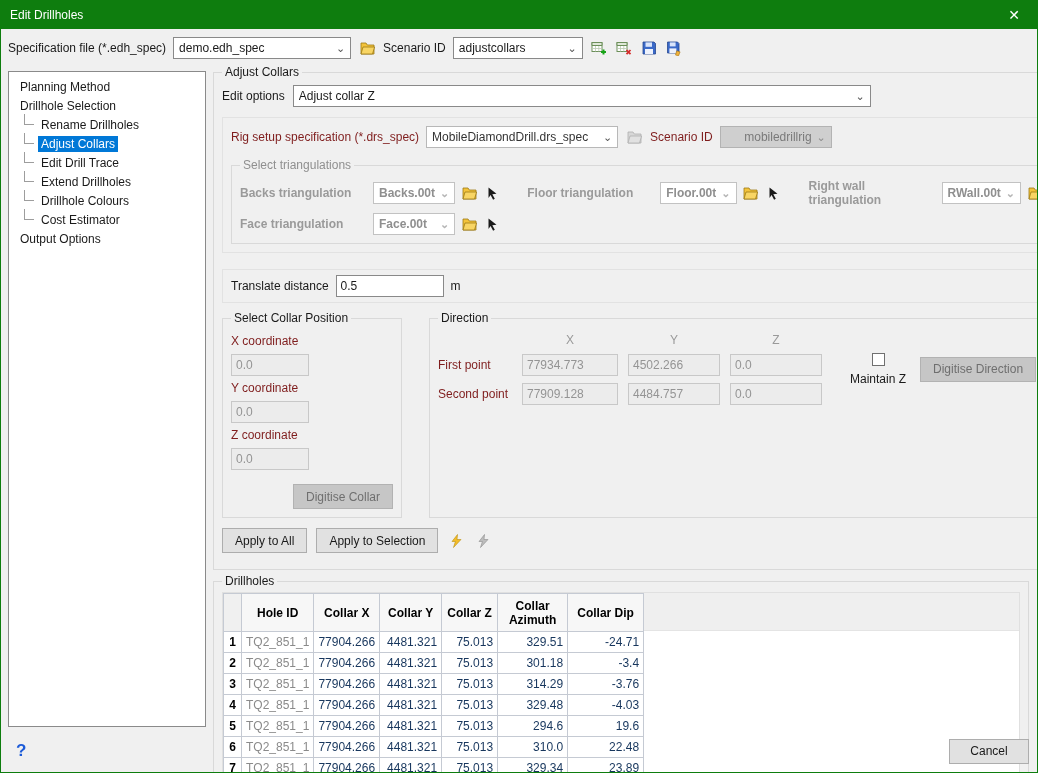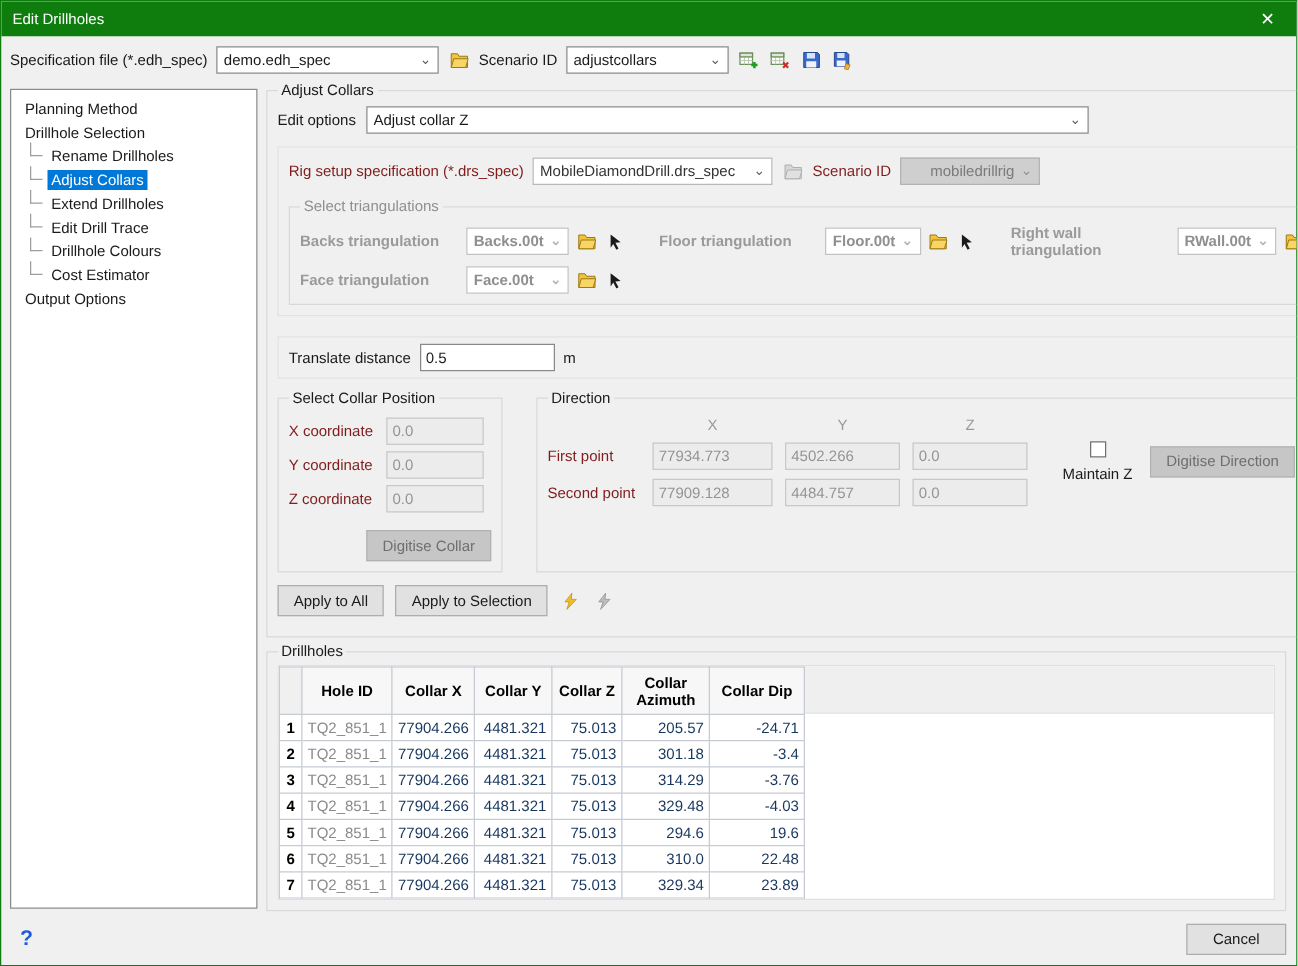--- a/index.html
+++ b/index.html
@@ -56,21 +56,21 @@
   .tri-lbl { width: 128px; flex: none; color: #9a9a9a; }
   .tri-cell .combo { flex: 1; }
 
   .translate-box { border: 1px solid #e2e2e2; padding: 5px 8px; margin-bottom: 8px; display: flex; align-items: center; gap: 7px; }
   .input { height: 22px; border: 1px solid #898989; background: #fff; padding: 0 4px; font: inherit; color: #1a1a1a; }
   .input.dis { background: #ececec; border-color: #c8c8c8; color: #949494; }
   .w108 { width: 108px; }
 
   .pd-row { display: flex; gap: 8px; margin-bottom: 10px; align-items: stretch; }
   .pos-group { width: 180px; flex: none; }
-  .pos-row { display: flex; align-items: center; gap: 6px; margin-top: 5px; }
+  .pos-row { display: flex; align-items: flex-start; gap: 6px; margin-top: 5px; flex-direction: column; }
   .pos-row .lbl { width: 72px; flex: none; }
   .pos-row .input { width: 78px; }
   .pos-btn-row { display: flex; justify-content: flex-end; margin-top: 14px; }
   .dir-group { flex: 1; margin-left: 19px; }
   .dir-flex { display: flex; align-items: center; gap: 14px; margin-top: 4px; }
   .dir-grid { display: grid; grid-template-columns: 74px 96px 92px 92px; column-gap: 10px; row-gap: 7px; align-items: center; }
   .dir-h { text-align: center; color: #9a9a9a; }
   .dir-grid .input { width: 100%; }
   .maintain { display: flex; align-items: center; gap: 6px; margin-left: 14px; white-space: nowrap; flex-direction: column; }
   .checkbox { width: 13px; height: 13px; border: 1px solid #707070; background: #fff; display: inline-block; flex: none; }
@@ -164,24 +164,24 @@
       <div class="tree-item lvl0">
         <span class="tree-label">Drillhole Selection</span>
       </div>
       <div class="tree-item lvl1">
         <span class="tree-label">Rename Drillholes</span>
       </div>
       <div class="tree-item lvl1 selected">
         <span class="tree-label">Adjust Collars</span>
       </div>
       <div class="tree-item lvl1">
+        <span class="tree-label">Edit Drill Trace</span>
+      </div>
+      <div class="tree-item lvl1">
         <span class="tree-label">Extend Drillholes</span>
-      </div>
-      <div class="tree-item lvl1">
-        <span class="tree-label">Edit Drill Trace</span>
       </div>
       <div class="tree-item lvl1">
         <span class="tree-label">Drillhole Colours</span>
       </div>
       <div class="tree-item lvl1">
         <span class="tree-label">Cost Estimator</span>
       </div>
       <div class="tree-item lvl0">
         <span class="tree-label">Output Options</span>
       </div>
@@ -421,21 +421,21 @@
               <th>Collar Dip</th>
             </tr>
           </thead>
           <tbody>
               <tr>
                 <th class="col0">1</th>
                 <td class="col1">TQ2_851_1</td>
                 <td class="col2">77904.266</td>
                 <td class="col3">4481.321</td>
                 <td class="col4">75.013</td>
-                <td class="col5">205.57</td>
+                <td class="col5">329.51</td>
                 <td class="col6">-24.71</td>
               </tr>
               <tr>
                 <th class="col0">2</th>
                 <td class="col1">TQ2_851_1</td>
                 <td class="col2">77904.266</td>
                 <td class="col3">4481.321</td>
                 <td class="col4">75.013</td>
                 <td class="col5">301.18</td>
                 <td class="col6">-3.4</td>

